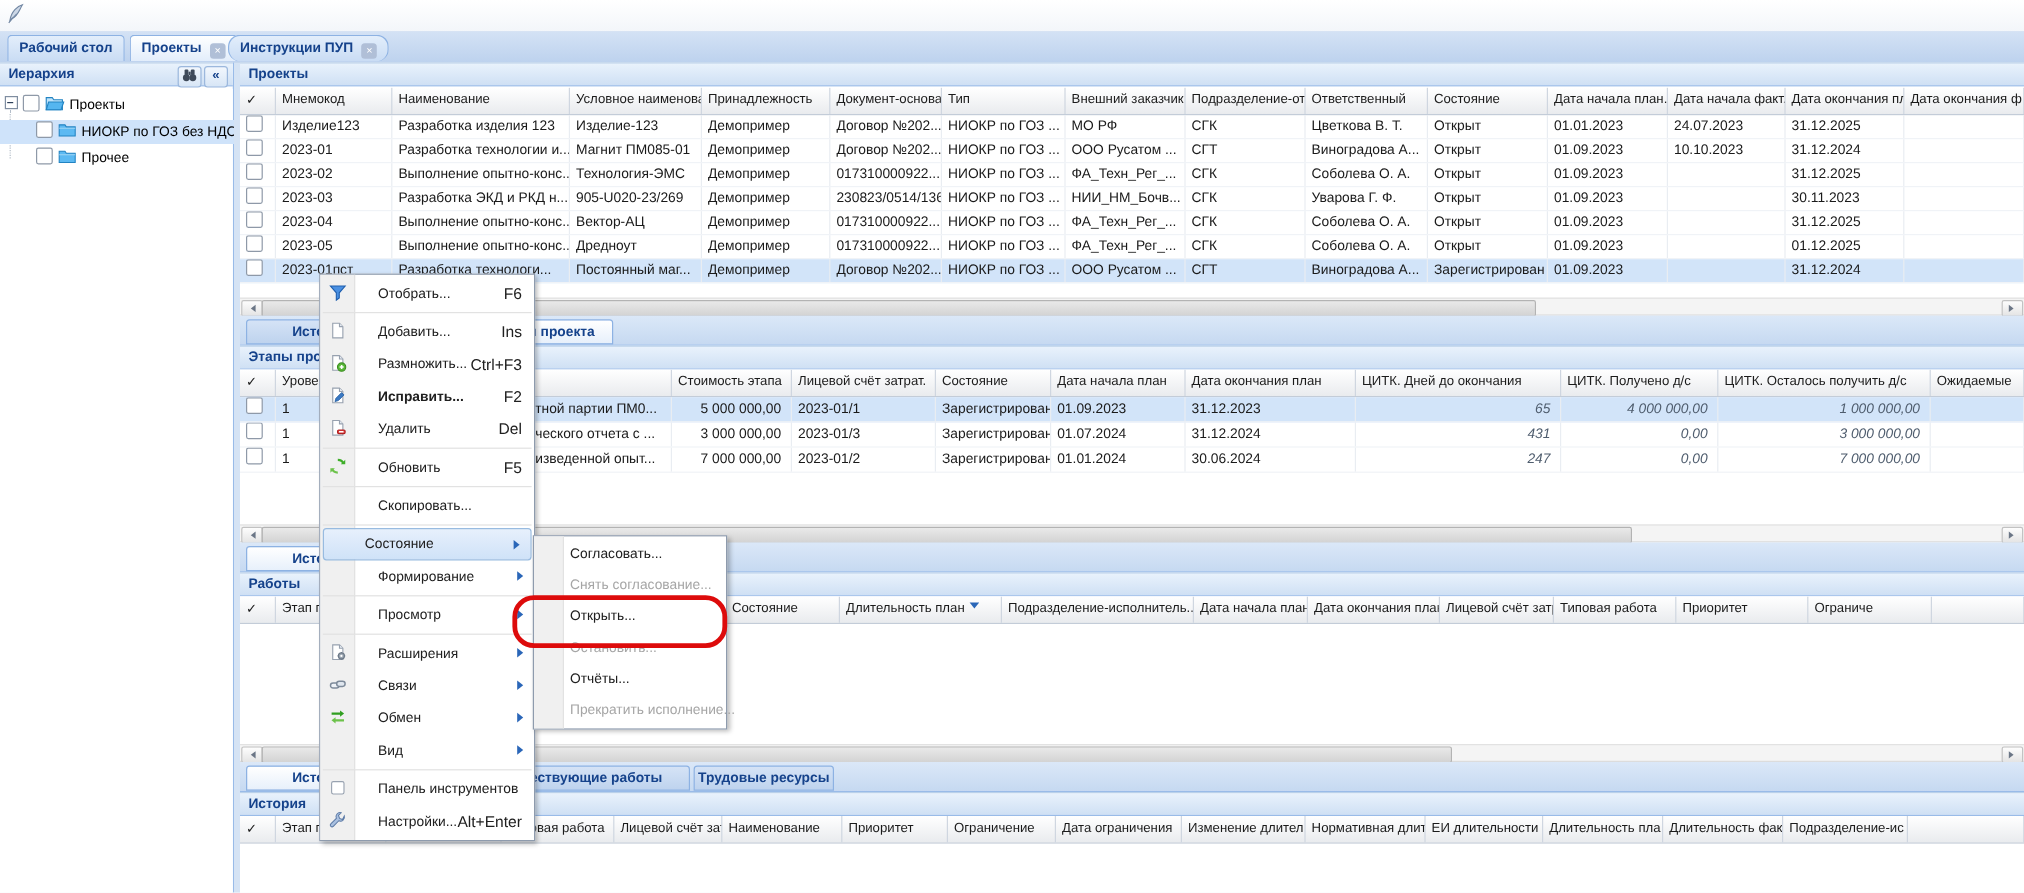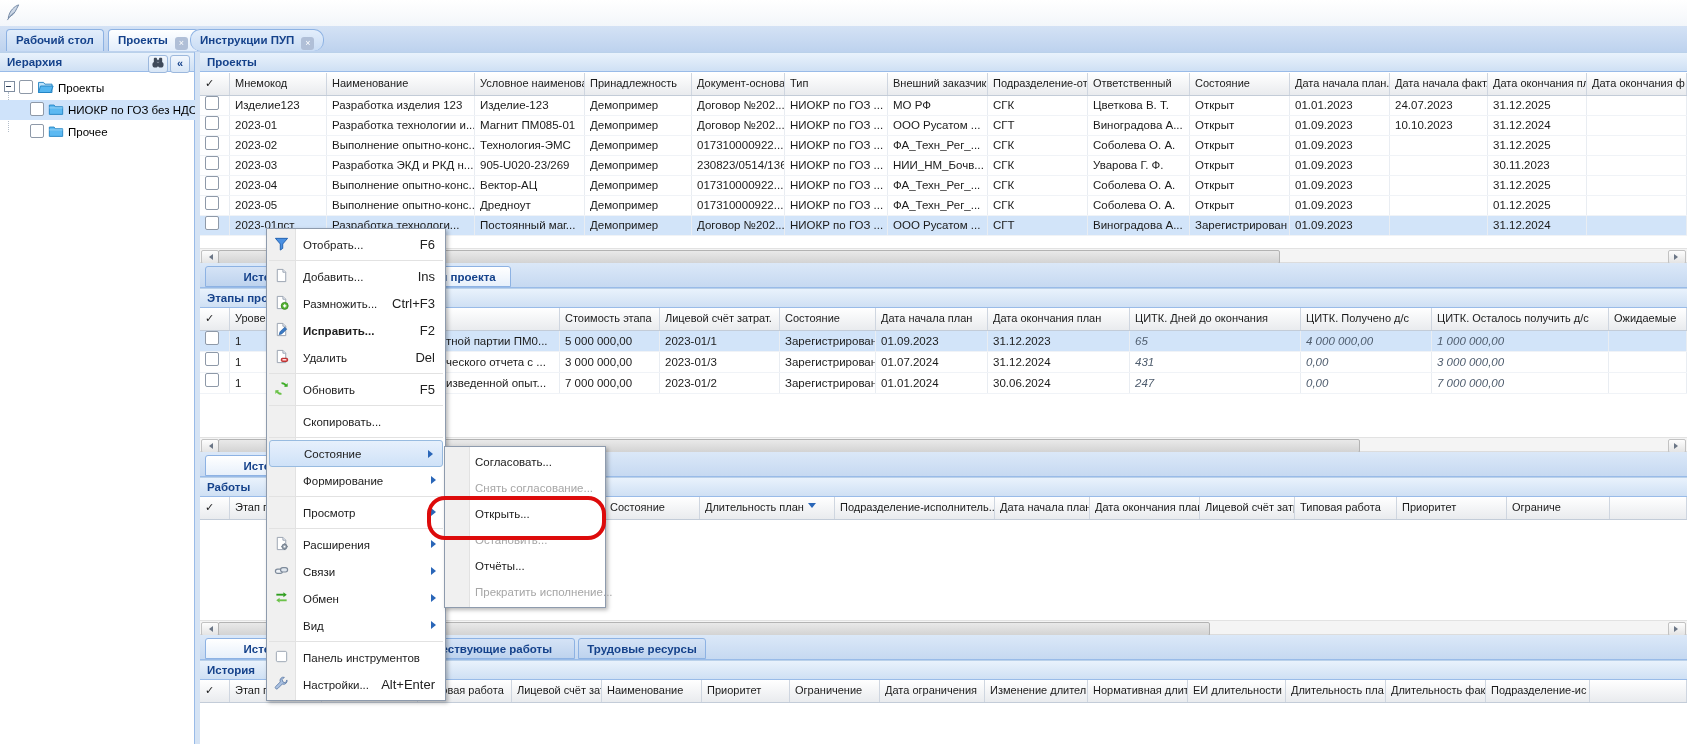--- a/index.html
+++ b/index.html
@@ -61,21 +61,21 @@
   .thead{position:relative;height:22px;white-space:nowrap;
         background:linear-gradient(#ffffff,#e9ebee);border-bottom:1px solid #c3ccd8;}
   .th{display:inline-block;height:22px;box-sizing:border-box;padding:4px 4px 0 5px;
         border-right:1px solid #cfd6e0;font-size:11px;color:#1b1b1b;overflow:hidden;
         white-space:nowrap;vertical-align:top;}
   .trow{position:relative;height:20px;white-space:nowrap;border-bottom:1px solid #f0f3f7;box-sizing:border-box;}
   .trow.sel{background:#d2e4f9;}
   .td{display:inline-block;height:19px;box-sizing:border-box;padding:0 5px;line-height:19px;
         border-right:1px solid #e9edf2;font-size:11.5px;overflow:hidden;white-space:nowrap;
         vertical-align:top;}
-  .td.r{text-align:left;padding-right:8px;}
+  .td.r{text-align:right;padding-right:8px;}
   .td.it{font-style:italic;color:#4f5d6e;}
   .td .cb{margin-left:5px;vertical-align:1px;}
   .sort-arrow{display:inline-block;width:0;height:0;border:4px solid transparent;
         border-top:5px solid #2a66b8;margin-left:4px;vertical-align:-1px;}
 
   
   .hscroll{position:absolute;left:0;width:1487px;height:15px;background:#f4f4f4;
         border-top:1px solid #e2e2e2;border-bottom:1px solid #dcdcdc;box-sizing:border-box;}
   .sc-btn{position:absolute;top:1px;width:16px;height:12px;background:linear-gradient(#fdfdfd,#e4e4e4);
         border:1px solid #c2c2c2;border-radius:2px;}
@@ -93,21 +93,21 @@
         line-height:20px;text-align:center;overflow:hidden;white-space:nowrap;box-sizing:border-box;}
   .stab.active{background:linear-gradient(#ffffff,#e7f0fb);}
 
   
   .ctx{position:absolute;background:#fff;border:1px solid #8e9bad;
         box-shadow:2px 2px 4px rgba(0,0,0,.28);z-index:50;padding:2px 0;}
   .ctx::before{content:"";position:absolute;left:0;top:0;bottom:0;width:28px;
         background:#f0f0f0;border-right:1px solid #e2e2e2;}
   .menu-item{position:relative;height:27px;display:flex;align-items:center;font-size:11.5px;color:#202020;}
   .menu-item .mi-ico{position:absolute;left:6px;top:5px;width:16px;height:16px;text-align:center;}
-  .menu-item .mi-label{margin-left:36px;white-space:nowrap;}
+  .menu-item .mi-label{margin-left:48px;white-space:nowrap;}
   .menu-item .mi-short{margin-left:auto;margin-right:10px;font-size:13px;color:#202020;}
   .menu-item .mi-arrow{position:absolute;right:5px;top:9px;width:0;height:0;
         border:4px solid transparent;border-left:5px solid #2a66b8;}
   .menu-item.bold .mi-label{font-weight:bold;}
   .menu-item.disabled{color:#a6a6a6;}
   .menu-item.hl{margin:0 2px;border:1px solid #98bbe0;border-radius:3px;
         background:linear-gradient(#e7f0fc,#cfe2f8);height:25px;}
   .menu-item.hl .mi-label{margin-left:34px;}
   .menu-sep{height:5px;position:relative;}
   .menu-sep::after{content:"";position:absolute;left:2px;right:2px;top:2px;height:1px;background:#e2e2e2;}
@@ -229,21 +229,21 @@
         </span>
         <span class="sc-btn r" style="right: 1px;">
           <i></i>
         </span>
         <span class="sc-thumb" style="left: 18px; width: 990px;"></span>
       </div>
 
     <div class="tabstrip" style="top:583px;" id="ts3">
         <div class="stab active" style="left: 5px; width: 125px;">История</div>
         <div class="stab" style="left: 180px; width: 195px;">Предшествующие работы</div>
-        <div class="stab" style="left: 378px; width: 128px;">Трудовые ресурсы</div>
+        <div class="stab" style="left: 378px; width: 117px;">Трудовые ресурсы</div>
       </div>
     <div class="panel-header" style="top:608px;">
       <span>История</span>
     </div>
     <div id="t-history" class="tbl" style="top:628px;height:116px;">
         <div class="thead"><span class="th" style="width: 30px;">✓</span><span class="th" style="width: 92px;">Этап проекта</span><span class="th" style="width: 96px;">Номер в проекте</span><span class="th" style="width: 94px;">Типовая работа</span><span class="th" style="width: 90px;">Лицевой счёт затр</span><span class="th" style="width: 100px;">Наименование</span><span class="th" style="width: 88px;">Приоритет</span><span class="th" style="width: 90px;">Ограничение</span><span class="th" style="width: 105px;">Дата ограничения</span><span class="th" style="width: 103px;">Изменение длител</span><span class="th" style="width: 100px;">Нормативная длит</span><span class="th" style="width: 98px;">ЕИ длительности</span><span class="th" style="width: 100px;">Длительность пла</span><span class="th" style="width: 100px;">Длительность фак</span><span class="th" style="width: 104px;">Подразделение-ис</span><span class="th" style="width: 97px;"></span></div>
       </div>
   </div>
 
   <div id="ctx-menu" class="ctx" style="left:266px;top:228px;width:178px;">

